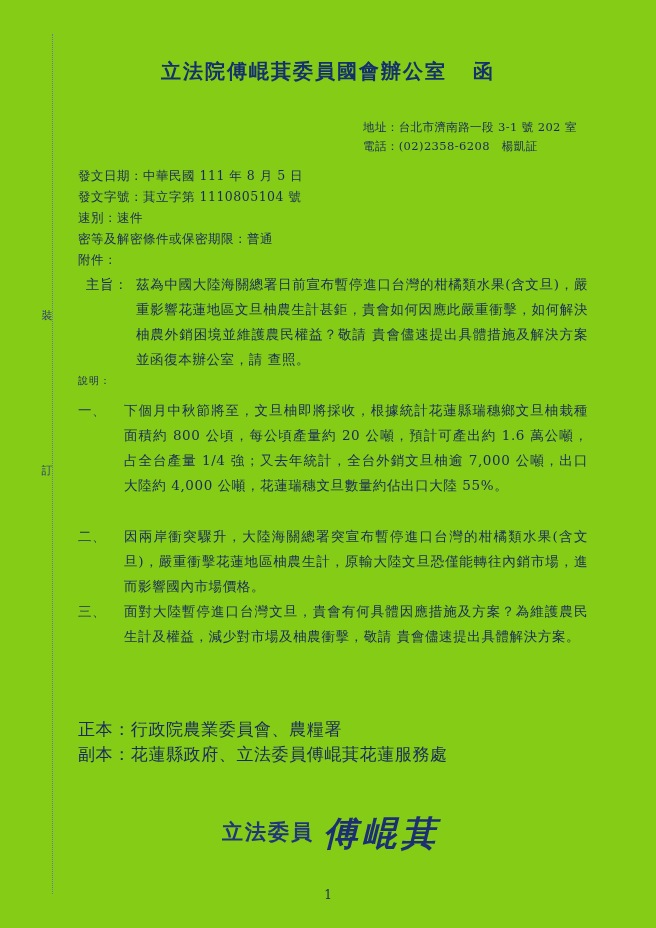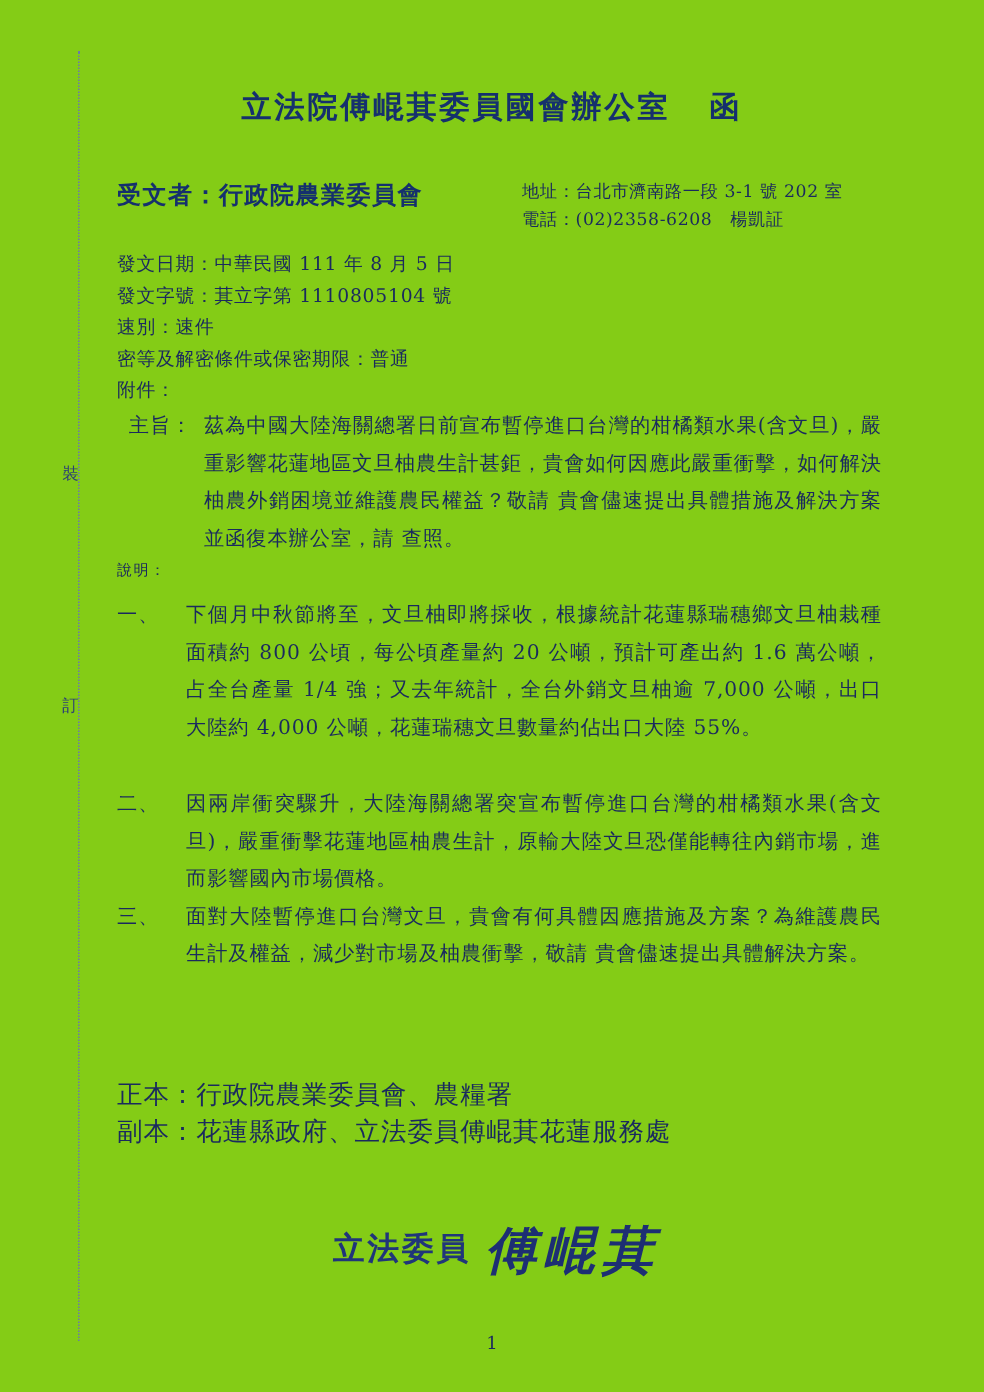--- a/index.html
+++ b/index.html
@@ -61,21 +61,21 @@
     left: 78px;
     top: 120px;
     font-size: 16px;
     font-weight: bold;
     letter-spacing: 1px;
     color: #15306d;
   }
 
   .contact {
     position: absolute;
-    left: 348px;
+    left: 363px;
     top: 118px;
     font-size: 11.5px;
     line-height: 19px;
     color: #1a2a5e;
     letter-spacing: 0.4px;
   }
 
   .meta {
     position: absolute;
     left: 78px;
@@ -178,23 +178,20 @@
 <div class="page">
 
   <div class="bind-line"></div>
   <div class="bind-mark m1">裝</div>
   <div class="bind-mark m2">訂</div>
 
   <div class="title">
     <span>立法院傅崐萁委員國會辦公室</span><span class="gap"></span><span>函</span>
   </div>
 
-  <div class="recipient">
-    <span>受文者：</span><span>行政院農業委員會</span>
-  </div>
 
   <div class="contact">
     <div>地址：台北市濟南路一段 3-1 號 202 室</div>
     <div>電話：(02)2358-6208　楊凱証</div>
   </div>
 
   <div class="meta">
     <div>發文日期：中華民國 111 年 8 月 5 日</div>
     <div>發文字號：萁立字第 1110805104 號</div>
     <div>速別：速件</div>

